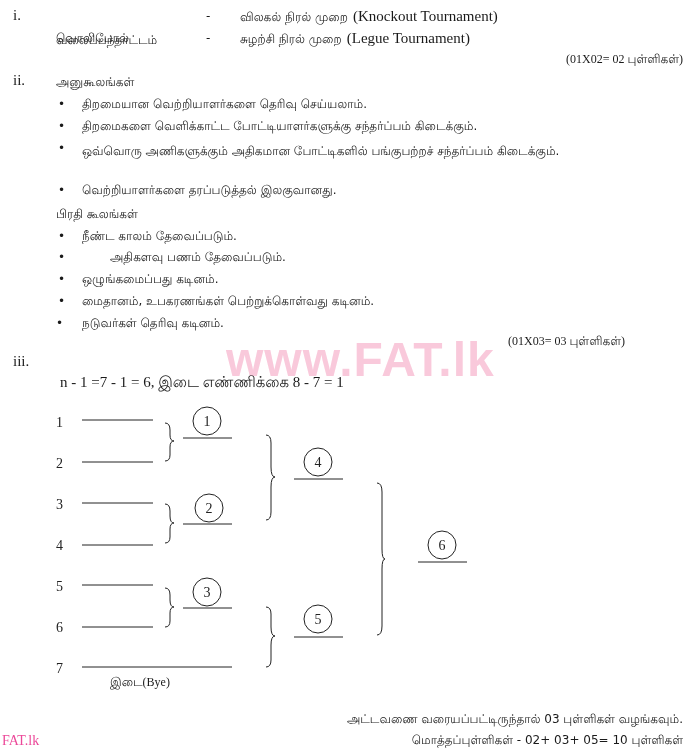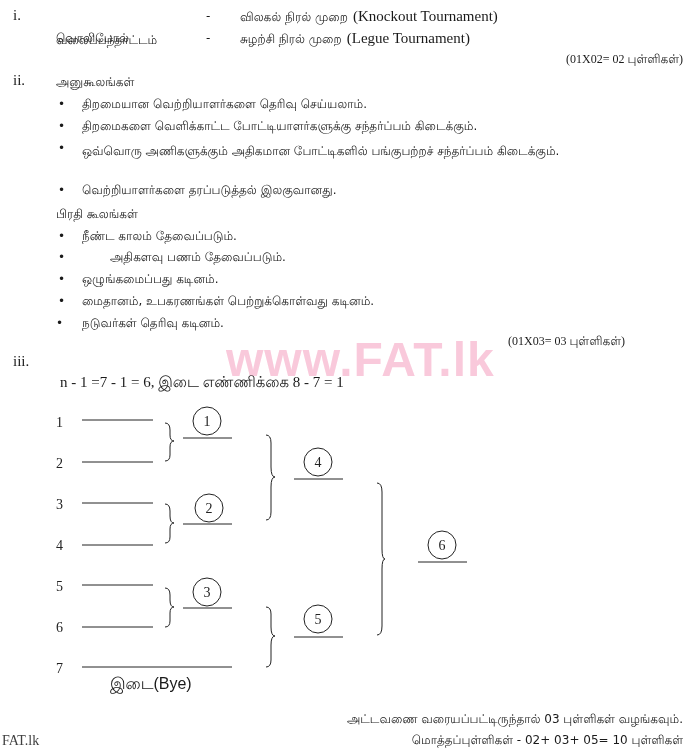--- a/index.html
+++ b/index.html
@@ -6,21 +6,21 @@
   body { width:691px; height:751px; position:relative; overflow:hidden;
          font-family:"DejaVu Sans", sans-serif; color:#1a1a1a; }
   .abs { position:absolute; white-space:nowrap; }
   .roman { font-family:"Liberation Serif", serif; font-size:15px; }
   .ta { font-size:12px; }
   .en { font-family:"Liberation Serif", serif; font-size:15px; }
   .bullet { font-size:12px; }
   .watermark { position:absolute; left:226px; top:332px; font-family:"Liberation Sans", sans-serif;
                font-weight:bold; font-size:48px; color:#f7b8cf; opacity:0.75; letter-spacing:1px; }
   .footer-logo { position:absolute; left:2px; top:733px; font-family:"Liberation Serif", serif;
-                 font-size:14px; color:#404040; }
+                 font-size:14px; color:#ec4899; }
   svg text { font-family:"Liberation Serif", serif; }
 </style>
 </head>
 <body>
 
 <div class="watermark">www.FAT.lk</div>
 
 <div class="abs roman" style="left:13px;top:7px;">i.</div>
 <div class="abs ta" style="left:56px;top:9px;margin-top:24px;">வலைப்பந்தாட்டம்</div>
 <div class="abs ta" style="left:206px;top:9px;">-</div>
@@ -109,17 +109,17 @@
   <g font-size="14" fill="#222">
     <text x="56" y="427">1</text>
     <text x="56" y="468">2</text>
     <text x="56" y="509">3</text>
     <text x="56" y="550">4</text>
     <text x="56" y="591">5</text>
     <text x="56" y="632">6</text>
     <text x="56" y="673">7</text>
   </g>
 </svg>
-<div class="abs" style="left:110px;top:675px;font-family:Liberation Sans, sans-serif;font-size:16px;">இடை(Bye)</div>
+<div class="abs" style="left:110px;top:675px;font-family:Liberation Serif, serif;font-size:12px;">இடை(Bye)</div>
 
 <div class="abs ta" style="right:8px;top:712px;">அட்டவணை வரையப்பட்டிருந்தால் 03 புள்ளிகள் வழங்கவும்.</div>
 <div class="abs ta" style="right:8px;top:733px;">மொத்தப்புள்ளிகள்  -  02+ 03+ 05= 10  புள்ளிகள்</div>
 <div class="footer-logo">FAT.lk</div>
 
 </body></html>

